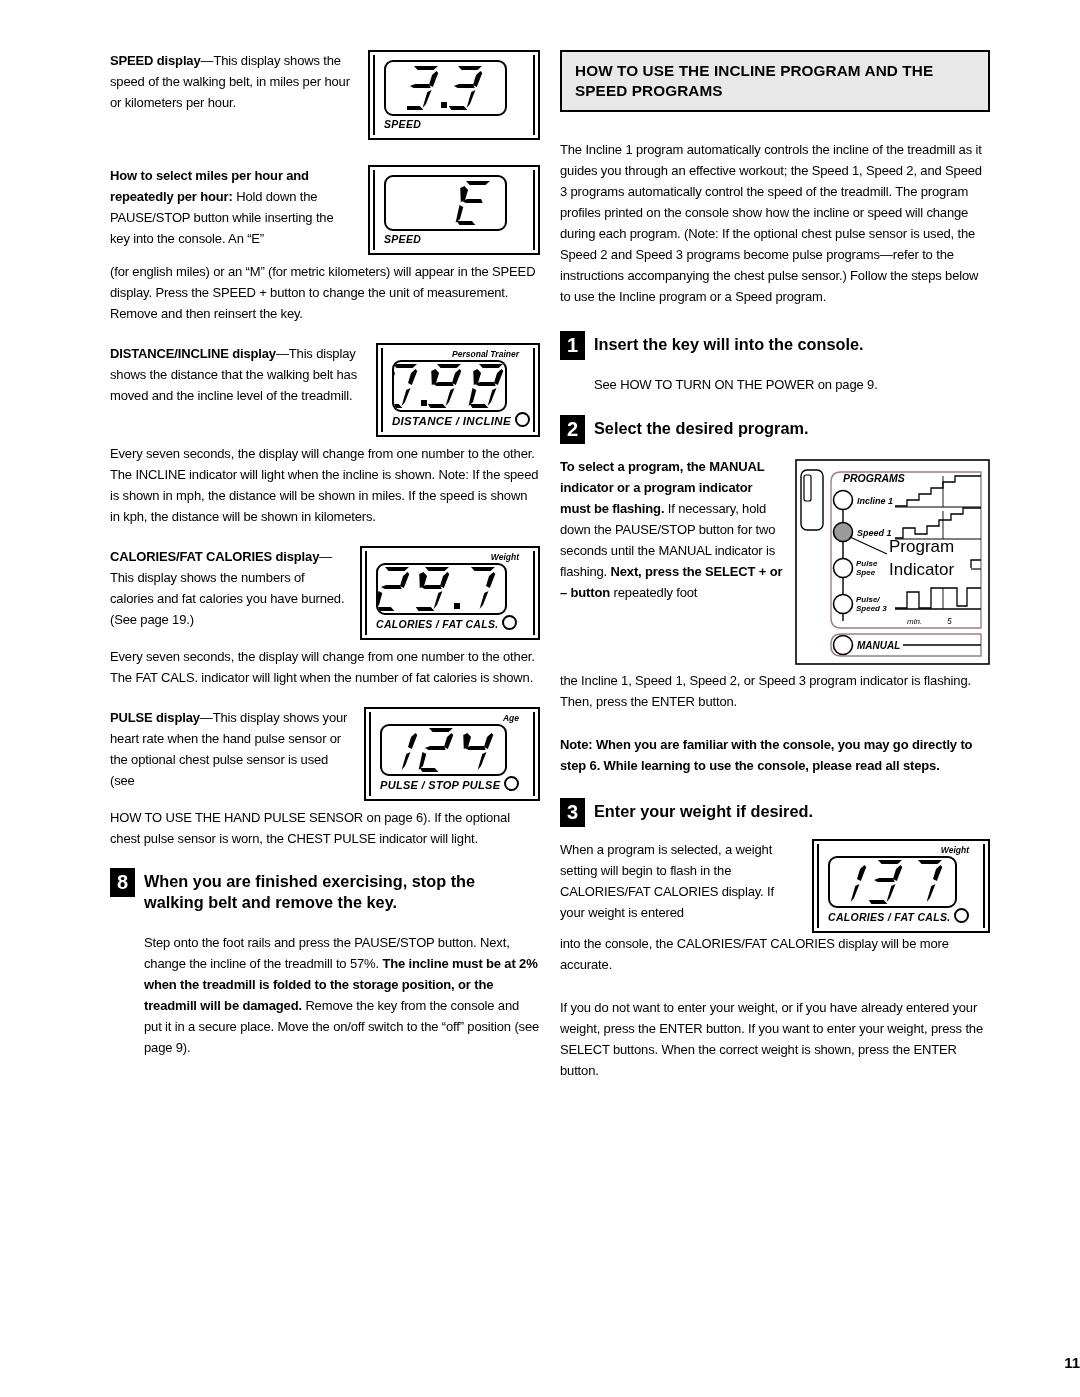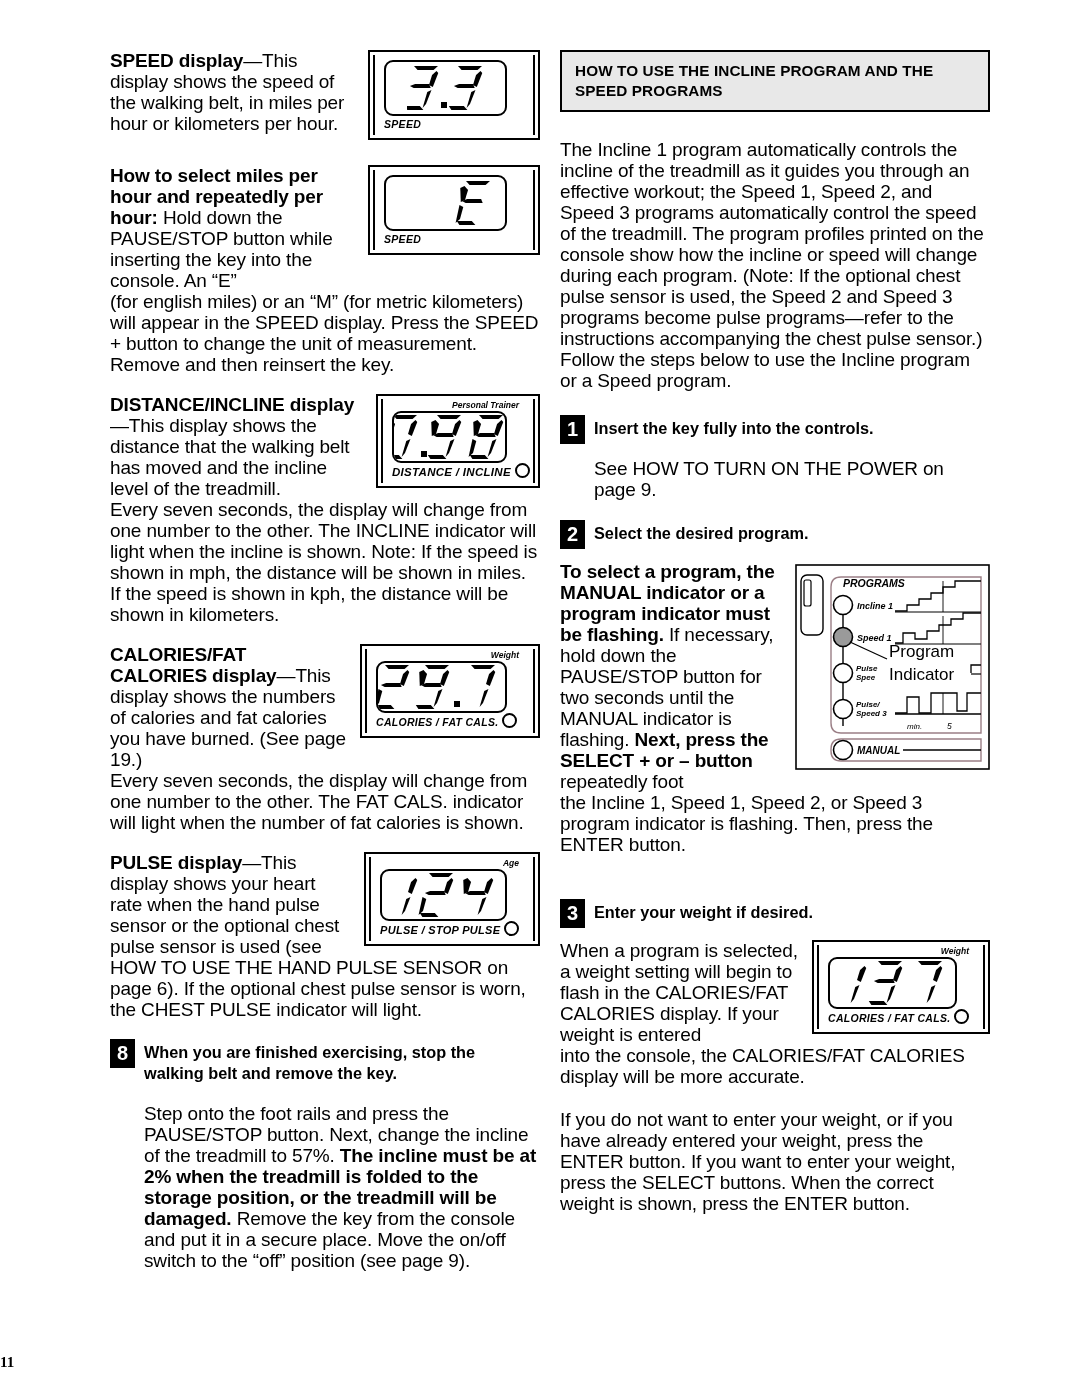--- a/index.html
+++ b/index.html
@@ -10,21 +10,21 @@
     font-family: "Liberation Sans", sans-serif;
     color:#000;
     position: relative;
     overflow: hidden;
   }
   .page { position:relative; width:1080px; height:1397px; padding: 50px 90px 0 110px; }
   .cols { display:flex; gap:0px; }
   .col-left { width: 440px; position:relative; }
   .col-right { width: 440px; margin-left: 20px; position:relative; }
   .body-txt {
-    font-size: 19px;
+    font-size: 13px;
     line-height: 21.0px;
     letter-spacing: -0.15px;
     text-align: left;
   }
   .b { font-weight: bold; }
   .gap { height: 19px; }
 
   
   .disp-float { float: right; margin: 0 0 6px 12px; }
 
@@ -113,24 +113,23 @@
   .indent { padding-left: 34px; }
 
   
   .console-wrap { position:relative; }
 
   
   .pagenum {
     position:absolute;
     left:0; right:0;
     bottom: 26px;
-    text-align:left;
+    text-align:right;
     font-size: 15px;
     font-weight: bold;
-    font-family: Liberation Serif, serif;
   }
   .fl { overflow:hidden; }
 </style>
 </head>
 <body>
 
 <div class="page">
 
   <svg width="0" height="0" style="position:absolute" aria-hidden="true">
     <defs>
@@ -392,21 +391,21 @@
       </div>
 
       <div style="height:27px"></div>
 
       <div class="body-txt">The Incline 1 program automatically controls the incline of the treadmill as it guides you through an effective workout; the Speed 1, Speed 2, and Speed 3 programs automatically control the speed of the treadmill. The program profiles printed on the console show how the incline or speed will change during each program. (Note: If the optional chest pulse sensor is used, the Speed 2 and Speed 3 programs become pulse programs—refer to the instructions accompanying the chest pulse sensor.) Follow the steps below to use the Incline program or a Speed program.</div>
 
       <div style="height:24px"></div>
 
       <div class="step">
         <div class="step-num">1</div>
-        <div class="step-txt">Insert the key fully into the controls.</div>
+        <div class="step-txt">Insert the key will into the console.</div>
       </div>
       <div style="height:14px"></div>
       <div class="body-txt" style="padding-left:34px;">See HOW TO TURN ON THE POWER on page 9.</div>
 
       <div style="height:20px"></div>
 
       <div class="step">
         <div class="step-num">2</div>
         <div class="step-txt">Select the desired program.</div>
       </div>
@@ -473,20 +472,21 @@
 
         <div class="body-txt">
           <span class="b">To select a program, the MANUAL indicator or a program indicator must be flashing.</span><span> If necessary, hold down the PAUSE/STOP button for two seconds until the MANUAL indicator is flashing. </span><span class="b">Next, press the SELECT + or – button</span><span> repeatedly foot</span>
         </div>
       </div>
 
       <div class="body-txt">the Incline 1, Speed 1, Speed 2, or Speed 3 program indicator is flashing. Then, press the ENTER button.</div>
 
       <div style="height:22px"></div>
 
+      <div class="body-txt b">Note: When you are familiar with the console, you may go directly to step 6. While learning to use the console, please read all steps.</div>
 
       <div style="height:22px"></div>
 
       <div class="step">
         <div class="step-num">3</div>
         <div class="step-txt">Enter your weight if desired.</div>
       </div>
 
       <div style="height:12px"></div>
 

